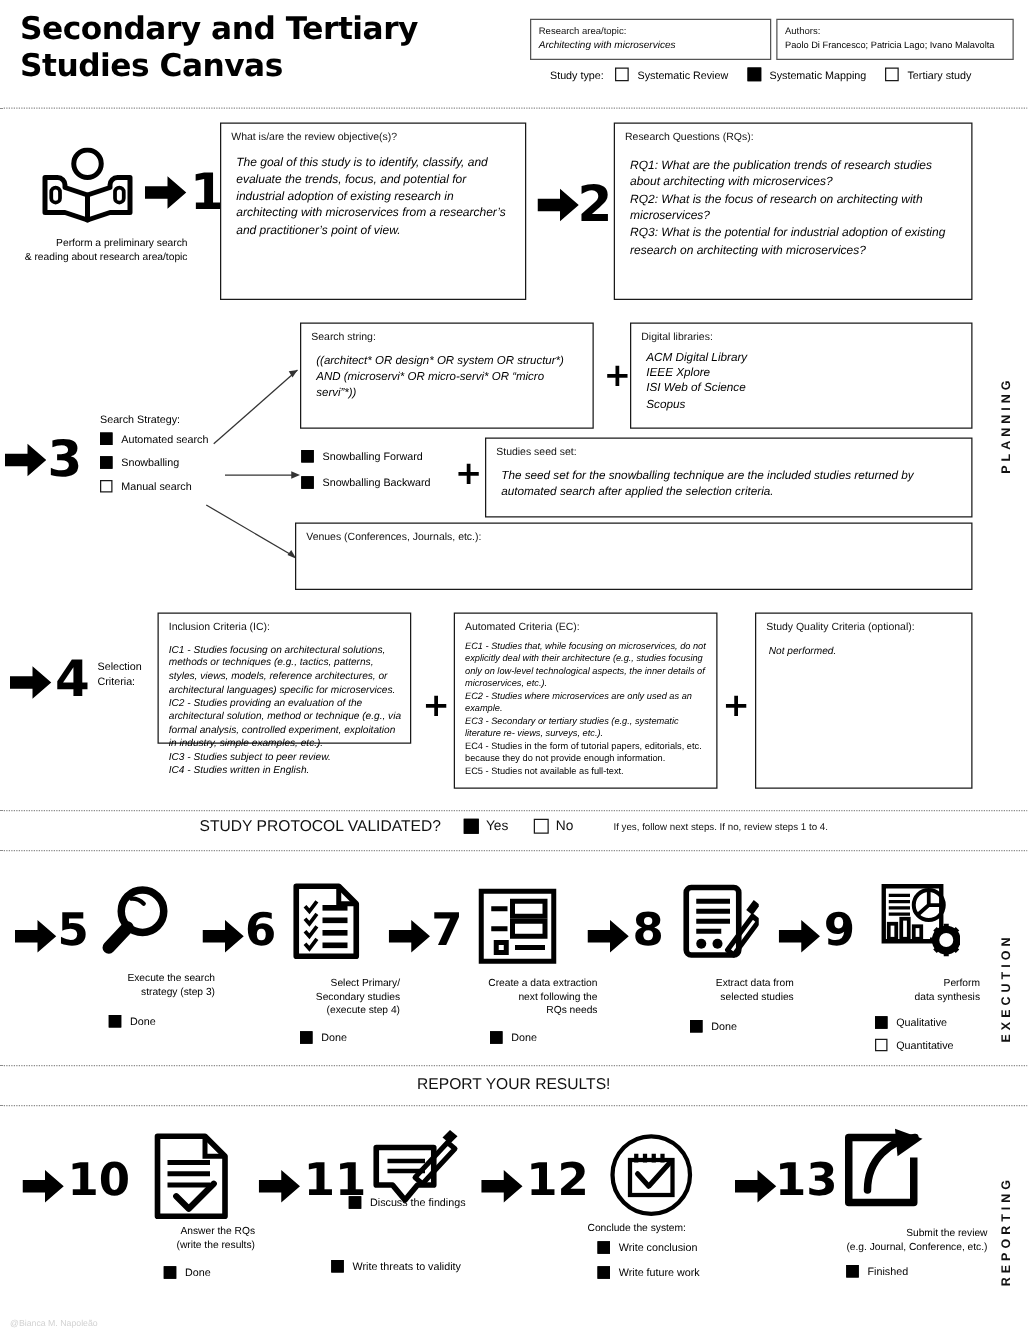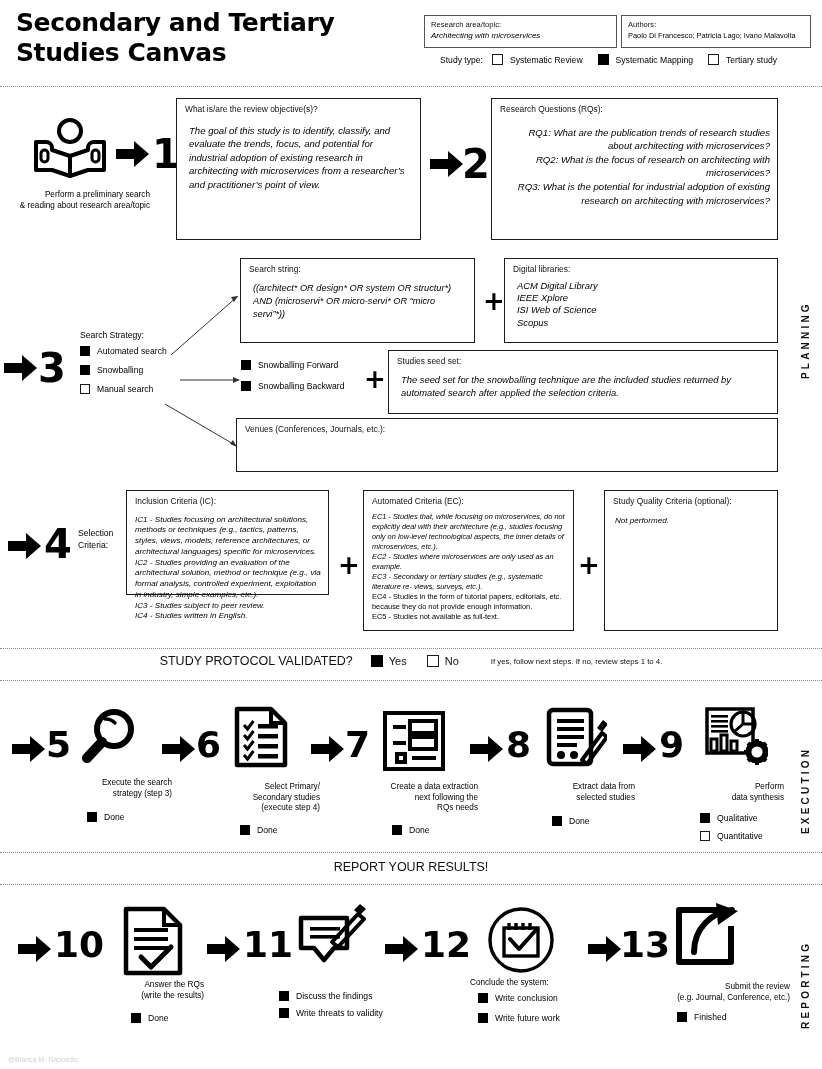--- a/index.html
+++ b/index.html
@@ -22,21 +22,21 @@
     padding: 5px 7px 6px 8px;
   }
   .box-label { font-size: 8.4px; line-height: 1.25; color:#111; }
   .box-body {
     font-style: italic;
     font-size: 9.6px;
     line-height: 1.42;
     margin-top: 9px;
     padding-left: 4px;
   }
-  .box-body.tight { margin-top:6px;text-align:right; }
+  .box-body.tight { margin-top:6px; }
   .small-italic { font-style:italic; font-size:8.1px; line-height:1.33; }
 
   
   .cb {
     display:inline-block; width:10px; height:10px;
     border:1.4px solid #1a1a1a; background:#fff;
     vertical-align:-1px;
   }
   .cb.on { background:#000; border-color:#000; }
   .cb.lg { width:11px; height:11px; }
@@ -501,25 +501,25 @@
   <div class="abs stepnum" style="left:243px; top:927px; font-size:36px;">11</div>
   <div class="abs" style="left:296px; top:902px;">
     <svg width="72" height="70" viewBox="0 0 72 70">
       <path d="M5 16 h46 v30 l-13 0 -10 12 -10 -12 -13 0 z" fill="none" stroke="#000" stroke-width="4.5" stroke-linejoin="round"></path>
       <rect x="14" y="25" width="30" height="3.6" fill="#000"></rect>
       <rect x="14" y="33" width="30" height="3.6" fill="#000"></rect>
       <path d="M36 40 L62 12 l6 5 -26 28 z" fill="none" stroke="#000" stroke-width="4" stroke-linejoin="round"></path>
       <path d="M58 8 l6 -6 6 5 -6 6 z" fill="#000"></path>
     </svg>
   </div>
-  <div class="abs cbrow" style="left:279px; top:991px;">
+  <div class="abs cbrow" style="left:279px; top:957px;">
     <span class="cb on"></span>
     <span>Discuss the findings</span>
   </div>
-  <div class="abs cbrow" style="left:279px; top:1008px;">
+  <div class="abs cbrow" style="left:265px; top:1008px;">
     <span class="cb on"></span>
     <span>Write threats to validity</span>
   </div>
 
   <div class="abs" style="left:385px; top:935px;">
     <svg width="34" height="28" viewBox="0 0 34 28">
         <path d="M0 9 h18 V1 l15 13 -15 13 v-8 H0 z" fill="#000"></path>
       </svg>
   </div>
   <div class="abs stepnum" style="left:421px; top:927px; font-size:36px;">12</div>

